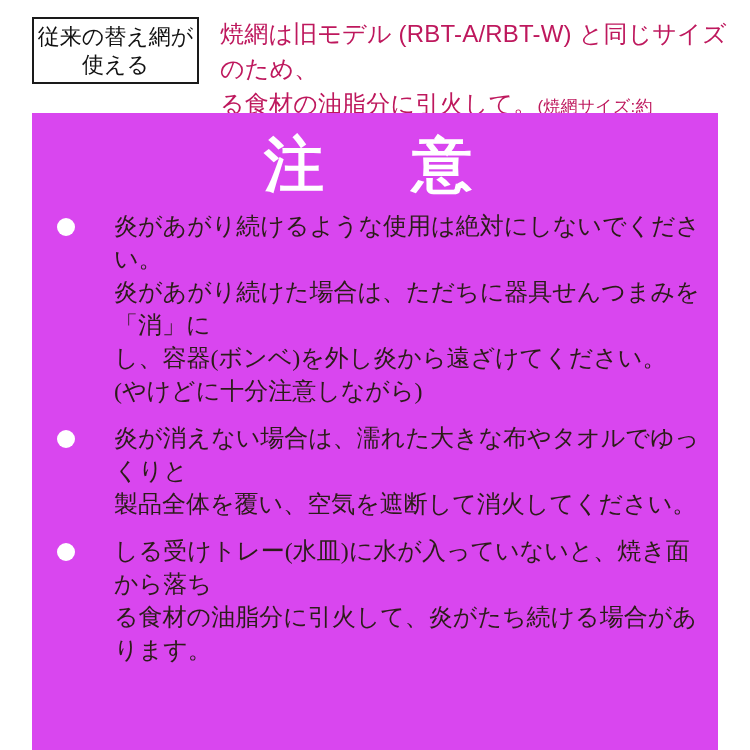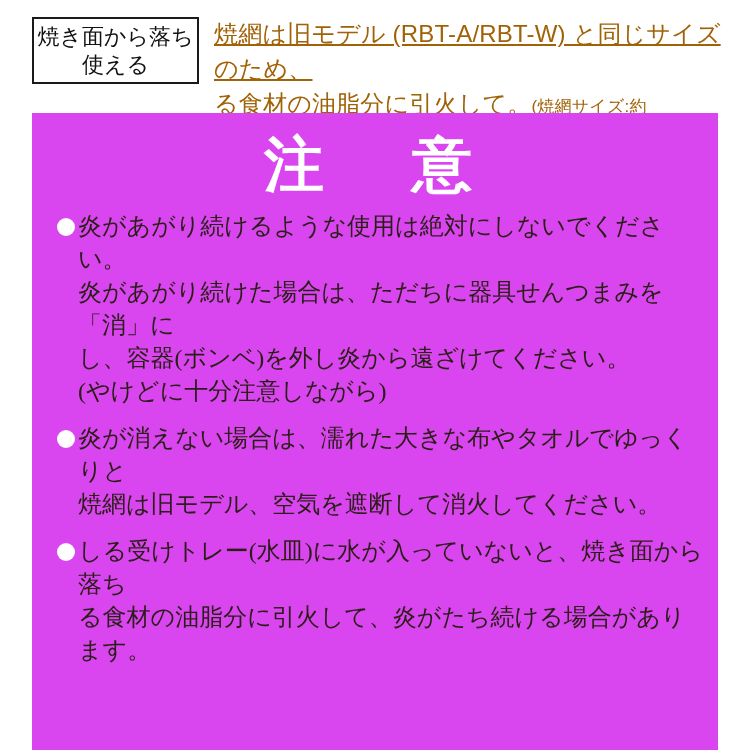--- a/index.html
+++ b/index.html
@@ -31,29 +31,28 @@
     align-items: center;
     justify-content: center;
     font-size: 22px;
     font-weight: 500;
     line-height: 28px;
     color: #111111;
     text-align: center;
   }
   .header-desc {
     position: absolute;
-    left: 214px;
+    left: 220px;
     top: 16px;
     width: 530px;
     font-size: 24px;
     font-weight: 500;
     line-height: 35px;
-    color: #a16207;
+    color: #be185d;
     letter-spacing: 0.2px;
-    text-decoration: underline;
   }
   .header-desc .small {
     font-size: 17px;
     font-weight: 500;
   }
 
   
   .caution {
     position: absolute;
     left: 32px;
@@ -74,20 +73,21 @@
     line-height: 72px;
   }
   .caution-list {
     margin-top: 9px;
     padding: 0 10px 0 25px;
   }
   .caution-item {
     display: flex;
     align-items: flex-start;
     margin-bottom: 14px;
+    gap: 36px;
   }
   .bullet {
     flex: none;
     width: 18px;
     height: 18px;
     border-radius: 50%;
     background: #ffffff;
     margin-top: 8px;
     margin-right: 3px;
   }
@@ -99,21 +99,21 @@
     color: #2b1d18;
     letter-spacing: 0;
   }
 </style>
 </head>
 <body>
 
 <div class="page">
 
   <div class="header-badge">
-    <span>焼き面から落ち</span>
+    <span>従来の替え網が</span>
     <span>使える</span>
   </div>
 
   <div class="header-desc">
     <div>焼網は旧モデル (RBT-A/RBT-W) と同じサイズのため、</div>
     <div><span>る食材の油脂分に引火して。</span><span class="small">(焼網サイズ:約280×180mm)</span></div>
   </div>
 
   <div class="caution">
     <div class="caution-title">注　意</div>
@@ -124,21 +124,21 @@
         <span class="bullet"></span>
         <div class="item-text">炎があがり続けるような使用は絶対にしないでください。
 炎があがり続けた場合は、ただちに器具せんつまみを「消」に
 し、容器(ボンベ)を外し炎から遠ざけてください。
 (やけどに十分注意しながら)</div>
       </div>
 
       <div class="caution-item">
         <span class="bullet"></span>
         <div class="item-text">炎が消えない場合は、濡れた大きな布やタオルでゆっくりと
-焼網は旧モデル、空気を遮断して消火してください。</div>
+製品全体を覆い、空気を遮断して消火してください。</div>
       </div>
 
 
       <div class="caution-item">
         <span class="bullet"></span>
         <div class="item-text">しる受けトレー(水皿)に水が入っていないと、焼き面から落ち
 る食材の油脂分に引火して、炎がたち続ける場合があります。</div>
       </div>
 
     </div>

